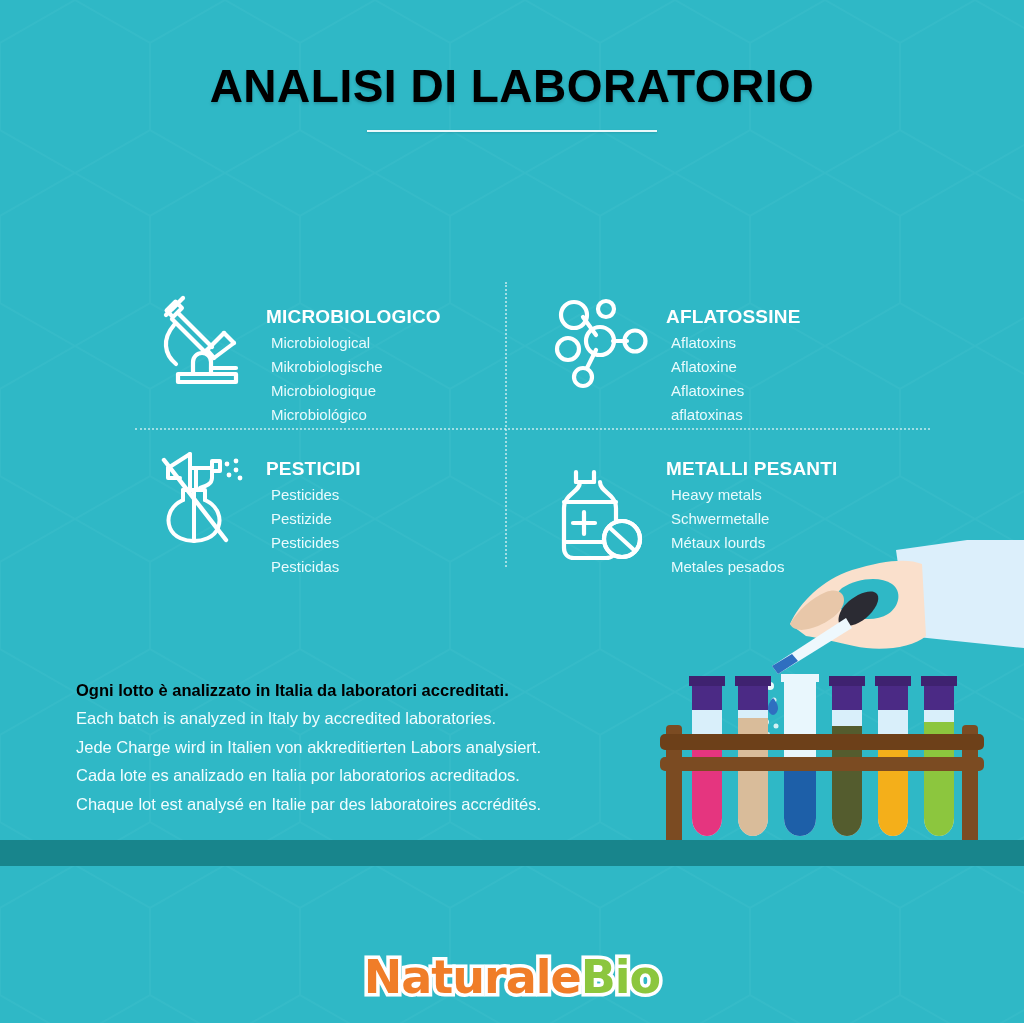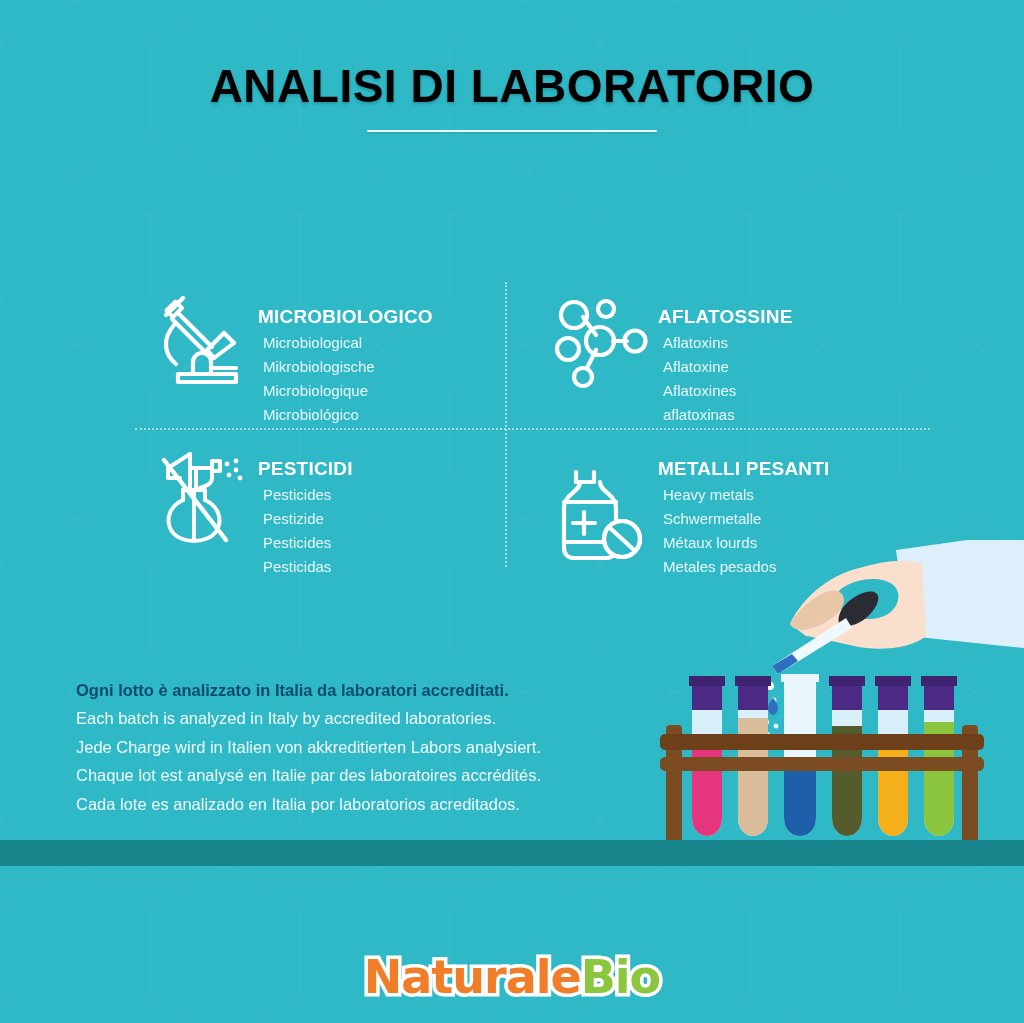--- a/index.html
+++ b/index.html
@@ -31,38 +31,38 @@
     text-shadow:0 2px 2px rgba(0,60,70,.22);
   }
 
   
   .grid{position:absolute;left:150px;top:292px;width:780px;height:285px;}
   .vdiv{position:absolute;left:355px;top:-10px;width:0;height:285px;
         border-left:2px dotted rgba(255,255,255,.55);}
   .hdiv{position:absolute;left:-15px;top:136px;width:795px;height:0;
         border-top:2px dotted rgba(255,255,255,.55);}
 
-  .feat{position:absolute;display:flex;align-items:flex-start;}
+  .feat{position:absolute;display:flex;align-items:flex-start;gap:8px;}
   .f0{left:0;top:0;}
   .f1{left:400px;top:0;}
   .f2{left:0;top:152px;}
   .f3{left:400px;top:152px;align-items:center;}
 
   .feat .ico{width:100px;height:105px;flex:0 0 100px;position:relative;}
   .feat .txt{margin-left:8px;padding-top:14px;}
   .feat h3{
     margin:0 0 2px 0;font-size:19px;font-weight:bold;color:#ffffff;
     letter-spacing:.2px;
   }
   .feat p{margin:5px;font-size:15px;line-height:1.27;color:#e9fbfd;font-weight:normal;}
 
   
   .para{position:absolute;left:76px;top:676px;width:540px;}
   .para .l{font-size:16.5px;line-height:1.72;color:#f2fdff;white-space:nowrap;}
-  .para .l.b{font-weight:bold;color:#0c4a6e;}
+  .para .l.b{font-weight:bold;color:#000000;}
 
   
   .shelf{position:absolute;left:0;top:840px;width:1024px;height:26px;background:#18858c;}
 
   
   .lab{position:absolute;left:640px;top:540px;width:384px;height:320px;}
 
   
   .logo{position:absolute;left:0;top:902px;width:1024px;text-align:center;}
   .logo .word{
@@ -203,22 +203,22 @@
         <p>Métaux lourds</p>
         <p>Metales pesados</p>
       </div>
     </div>
   </div>
 
   <div class="para">
     <div class="l b">Ogni lotto è analizzato in Italia da laboratori accreditati.</div>
     <div class="l">Each batch is analyzed in Italy by accredited laboratories.</div>
     <div class="l">Jede Charge wird in Italien von akkreditierten Labors analysiert.</div>
+    <div class="l">Cada lote es analizado en Italia por laboratorios acreditados.</div>
     <div class="l">Chaque lot est analysé en Italie par des laboratoires accrédités.</div>
-    <div class="l">Cada lote es analizado en Italia por laboratorios acreditados.</div>
   </div>
 
   <div class="lab">
     <svg viewBox="0 0 384 320" width="384" height="320">
 
       <path d="M256 10 L384 -8 L384 108 L268 96 Z" fill="#dceffb"></path>
 
       <path d="M150 84 C160 62 182 40 212 30 C244 20 268 18 282 24 L286 96 C272 108 240 112 214 106 C196 102 178 98 166 96 Z" fill="#fae0cc"></path>
       <path d="M202 48 C218 38 240 36 252 44 C262 51 260 66 248 74 C236 82 214 80 204 72 C196 65 194 54 202 48 Z" fill="#2fb8c6"></path>
       <path d="M150 84 C158 70 172 58 186 52 C196 48 204 52 204 60 C204 70 192 80 178 86 C166 91 154 92 150 84 Z" fill="#e8c7a9"></path>

